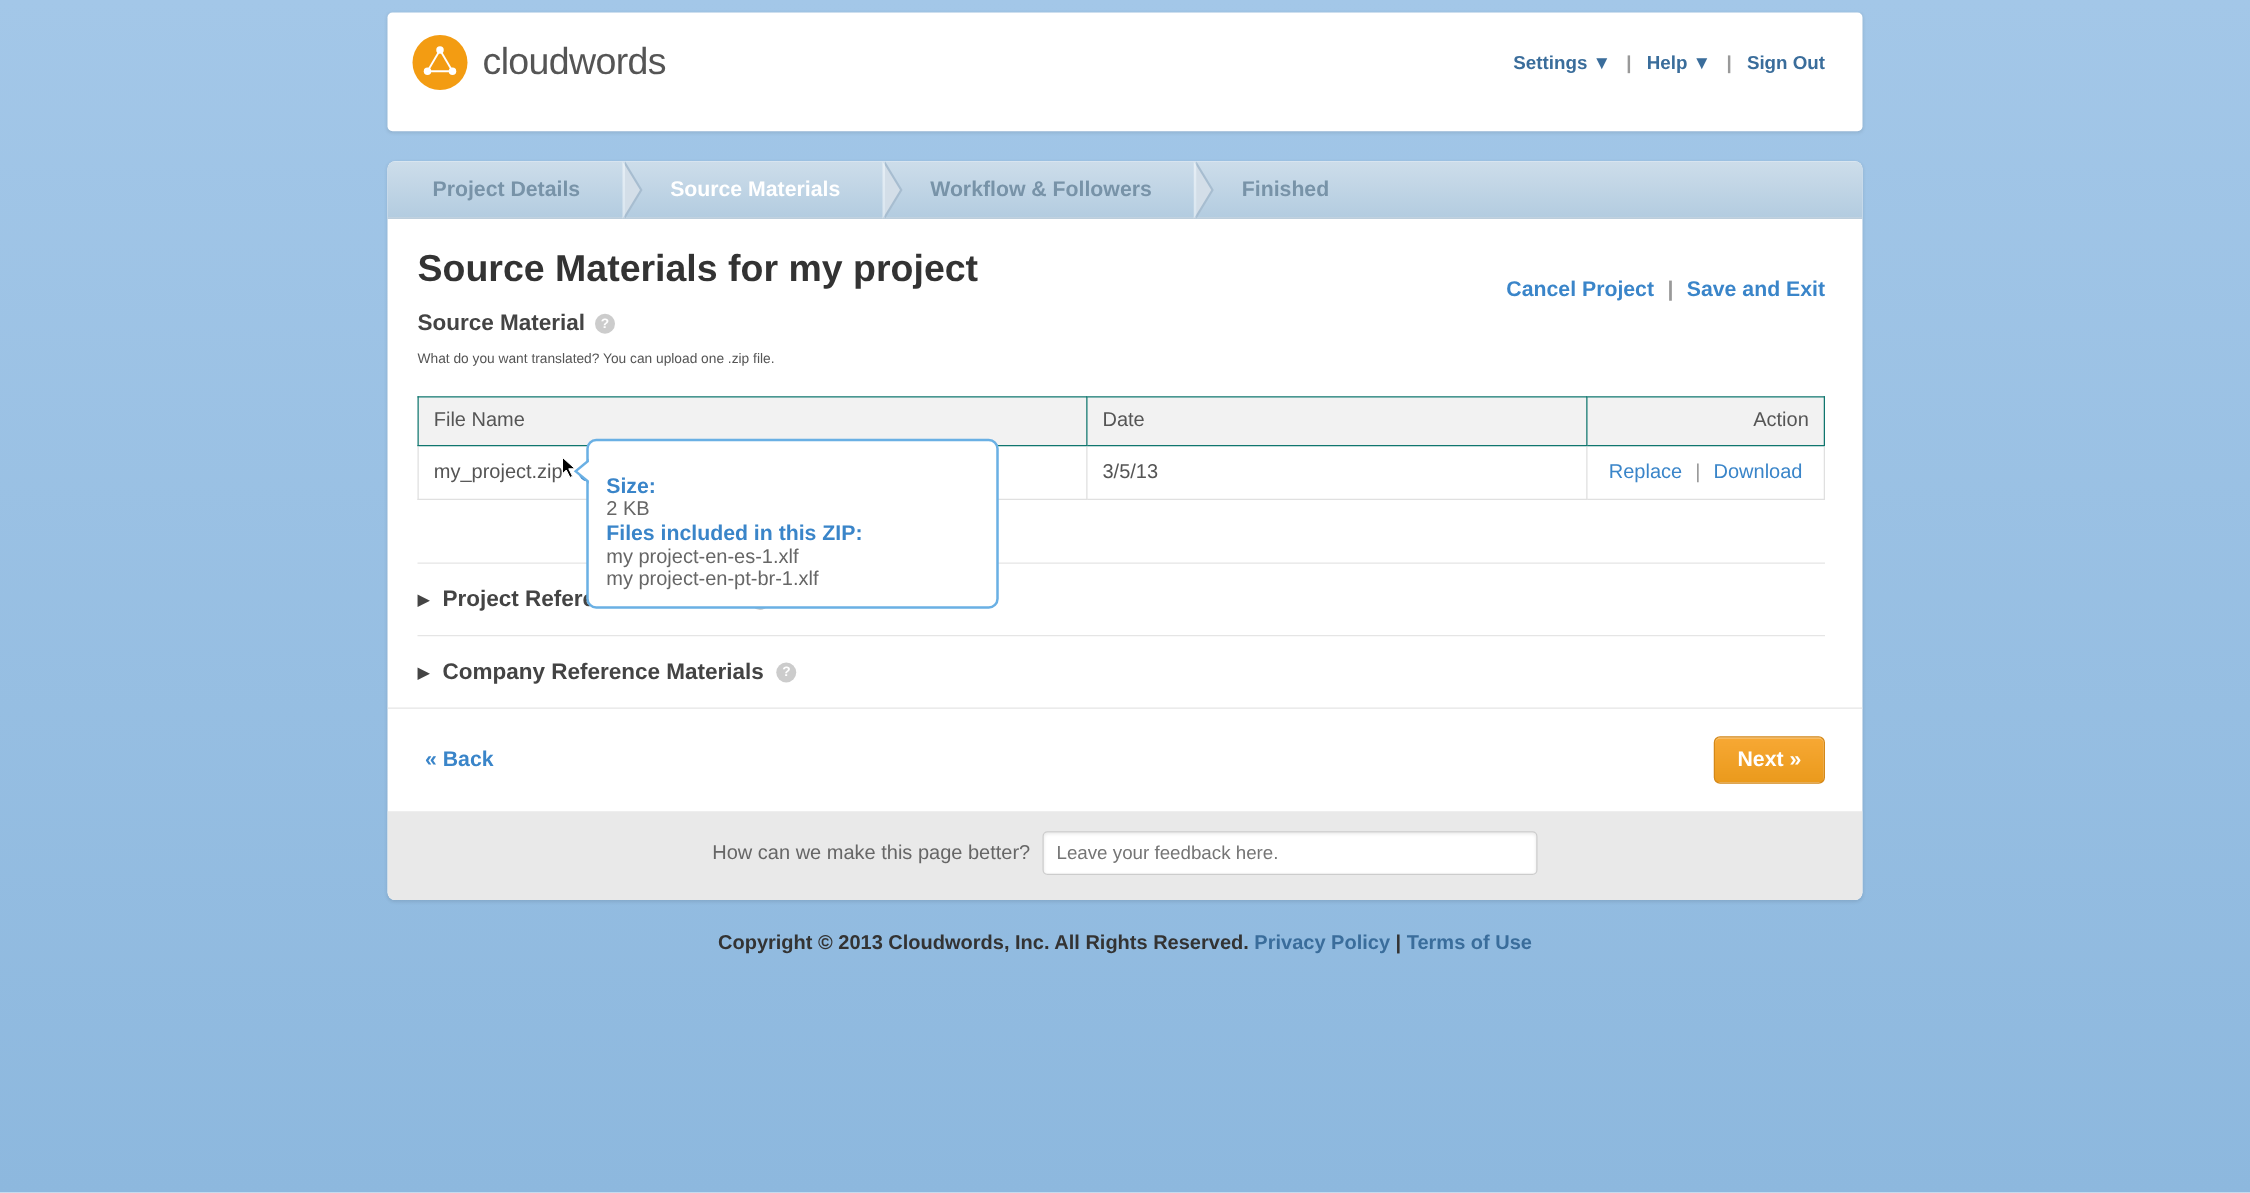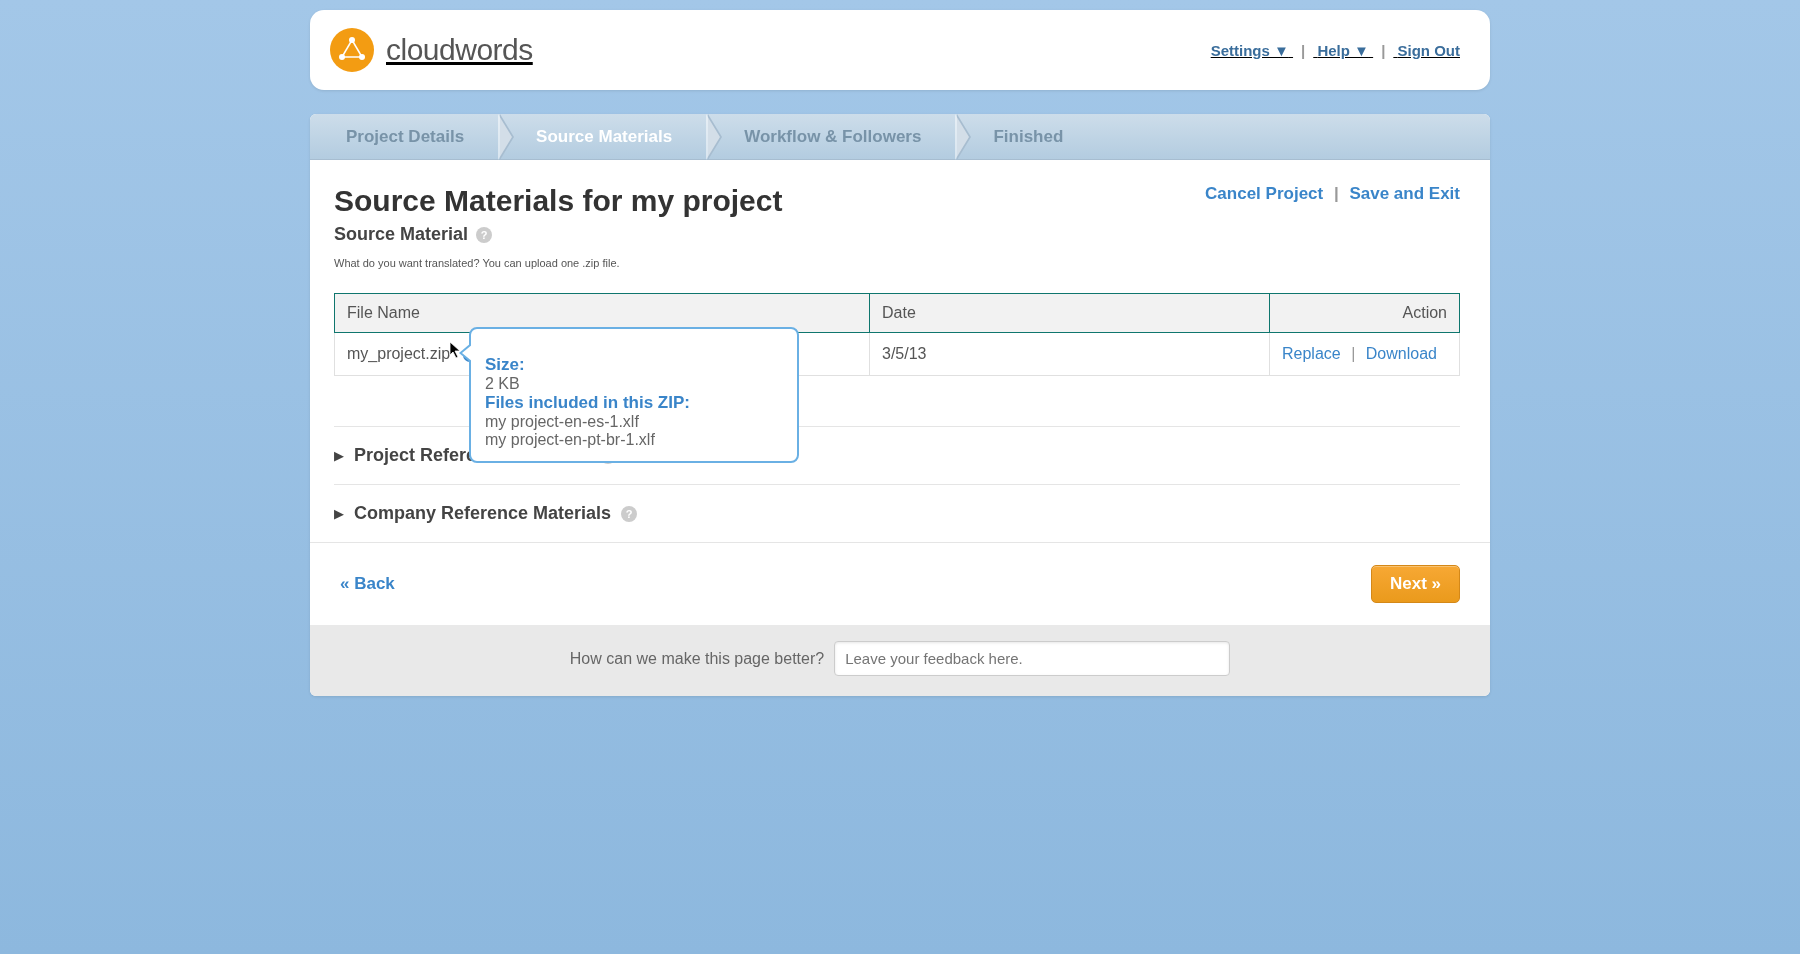--- a/index.html
+++ b/index.html
@@ -12,28 +12,27 @@
       background: linear-gradient(180deg, #a3c7e8 0%, #8db8de 100%);
       min-height: 954px;
       padding: 10px 0;
     }
     .container {
       width: 1180px;
       margin: 0 auto;
     }
     .header-box {
       background: #fff;
-      border-radius: 14px;
-      padding: 18px 30px 18px 20px;
+      border-radius: 4px;
+      padding: 18px 30px 33px 20px;
       display: flex;
       align-items: center;
       justify-content: space-between;
       box-shadow: 0 1px 3px rgba(0,0,0,0.1);
       margin-bottom: 24px;
-      text-decoration: underline;
     }
     .logo-area {
       display: flex;
       align-items: center;
       gap: 12px;
     }
     .logo-icon {
       width: 44px;
       height: 44px;
       background: #f39c12;
@@ -129,20 +128,21 @@
       margin-bottom: 6px;
     }
     .page-title {
       font-size: 30px;
       font-weight: 700;
       color: #333;
     }
     .title-actions {
       font-size: 17px;
       font-weight: 600;
+      margin-top: 23px;
     }
     .link {
       color: #3a85c9;
       cursor: pointer;
     }
     .link-divider {
       color: #999;
       padding: 0 6px;
     }
     .subtitle {
@@ -195,21 +195,21 @@
       text-align: right;
     }
     .file-table td {
       border: 1px solid #e0e0e0;
       padding: 12px;
       font-size: 16px;
       color: #555;
       position: relative;
     }
     .file-table td:last-child {
-      text-align: left;
+      text-align: center;
     }
     .info-icon {
       width: 14px;
       height: 14px;
       background: #3a85c9;
       border-radius: 50%;
       display: inline-block;
       color: #fff;
       font-size: 10px;
       line-height: 14px;
@@ -468,13 +468,19 @@
       <span class="back-link">« Back</span>
       <button class="next-button">Next »</button>
     </div>
 
     <div class="feedback-bar">
       <span class="feedback-label">How can we make this page better?</span>
       <input class="feedback-input" placeholder="Leave your feedback here." style="">
     </div>
   </div>
 
+  <div class="footer-text">
+    <span>Copyright © 2013 Cloudwords, Inc. All Rights Reserved. </span>
+    <span class="footer-link">Privacy Policy</span>
+    <span> | </span>
+    <span class="footer-link">Terms of Use</span>
+  </div>
 </div>
 
 </body></html>

